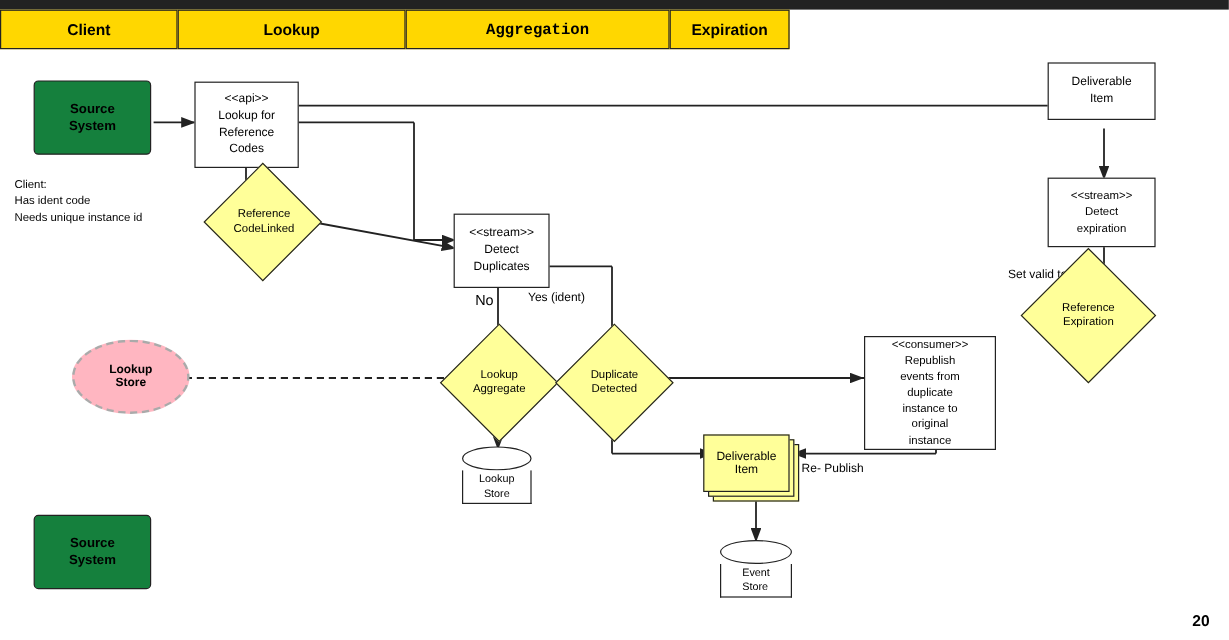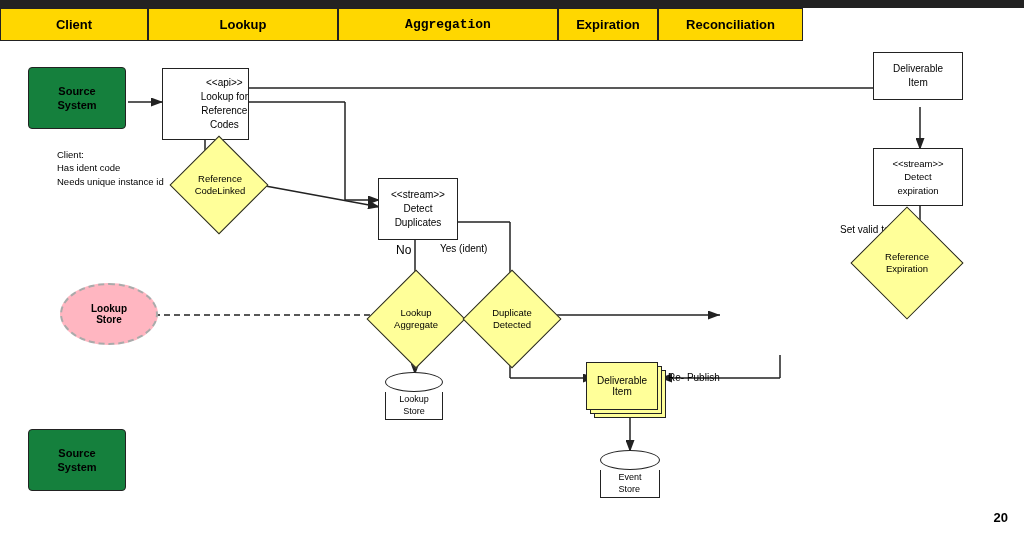--- a/index.html
+++ b/index.html
@@ -147,36 +147,34 @@
       position: absolute;
       bottom: 8px;
       right: 16px;
       font-size: 13px;
       font-weight: bold;
     }
     .small-text {
       position: absolute;
       font-size: 9.5px;
       line-height: 1.4;
-      margin-left: 45px;
     }
   </style>
 </head>
 <body>
 
 <div class="diagram-container">
 
   <div class="top-bar"></div>
 
   <div class="lane-headers">
     <div class="lane-header lane-client">Client</div>
     <div class="lane-header lane-lookup">Lookup</div>
     <div class="lane-header lane-aggregation">Aggregation</div>
     <div class="lane-header lane-ingestion">Expiration</div>
-    <div class="lane-header lane-reconciliation">Reconciliation</div>
   </div>
 
   <svg class="arrows-svg">
 
     <defs>
       <marker id="arrowhead" markerWidth="8" markerHeight="6" refX="8" refY="3" orient="auto">
         <polygon points="0 0, 8 3, 0 6" fill="#222"></polygon>
       </marker>
       <marker id="arrowhead-dashed" markerWidth="8" markerHeight="6" refX="8" refY="3" orient="auto">
         <polygon points="0 0, 8 3, 0 6" fill="#222"></polygon>
@@ -219,21 +217,21 @@
     <line x1="247" y1="88" x2="880" y2="88" stroke="#222" stroke-width="1.5"></line>
     <line x1="880" y1="88" x2="880" y2="68" stroke="#222" stroke-width="1.5" marker-end="url(#arrowhead)"></line>
 
   </svg>
 
   <div class="box box-pink" style="left:28px; top:67px; width:98px; height:62px; border-radius:4px;">
     <span style="white-space:pre-line; font-size:11px; font-weight:bold;">Source
 System</span>
   </div>
 
-  <div class="box box-white" style="left:162px; top:68px; width:87px; height:72px;justify-content:flex-end;">
+  <div class="box box-white" style="left:162px; top:68px; width:87px; height:72px;">
     <span style="font-size:10px; text-align:center; line-height:1.4;">
       &lt;&lt;api&gt;&gt;<br>Lookup for<br>Reference<br>Codes
     </span>
   </div>
 
   <div class="diamond" style="left:170px; top:158px; width:100px; height:54px;">
     <div class="diamond-inner" style="width:70px; height:70px; position:absolute; top:-8px; left:14px;"></div>
     <span class="diamond-text" style="font-size:9.5px; line-height:1.3;">Reference<br>CodeLinked</span>
   </div>
 
@@ -278,30 +276,35 @@
 
   <div class="stacked" style="left:586px; top:362px; width:80px; height:60px;">
     <div class="stacked-layer" style="left:8px; top:8px; width:72px; height:48px;"></div>
     <div class="stacked-layer" style="left:4px; top:4px; width:72px; height:48px;"></div>
     <div class="stacked-layer" style="left:0px; top:0px; width:72px; height:48px; display:flex; align-items:center; justify-content:center; text-align:center; font-size:10px;">
       <span style="white-space:pre-line;">Deliverable
 Item</span>
     </div>
   </div>
 
-  <div style="position:absolute; left:668px; top:372px; font-size:10px;text-align:right;">Re- Publish</div>
+  <div style="position:absolute; left:668px; top:385px; font-size:10px;text-align:right;">Re- Publish</div>
 
   <div class="cylinder" style="left:600px; top:450px;">
     <div class="cyl-top" style="width:60px; height:20px;"></div>
     <div class="cyl-body" style="width:60px; height:28px; font-size:9px; text-align:left; line-height:1.3;">
       <span style="white-space:pre-line;">Event
 Store</span>
     </div>
   </div>
 
+  <div class="box box-white" style="left:720px; top:280px; width:110px; height:95px;">
+    <span style="font-size:9.5px; text-align:center; line-height:1.4;">
+      &lt;&lt;consumer&gt;&gt;<br>Republish<br>events from<br>duplicate<br>instance to<br>original<br>instance
+    </span>
+  </div>
 
   <div class="box box-white" style="left:873px; top:52px; width:90px; height:48px;">
     <span style="font-size:10px; text-align:center; line-height:1.4;">Deliverable<br>Item</span>
   </div>
 
   <div class="box box-white" style="left:873px; top:148px; width:90px; height:58px;">
     <span style="font-size:9.5px; text-align:center; line-height:1.4;">
       &lt;&lt;stream&gt;&gt;<br>Detect<br>expiration
     </span>
   </div>

